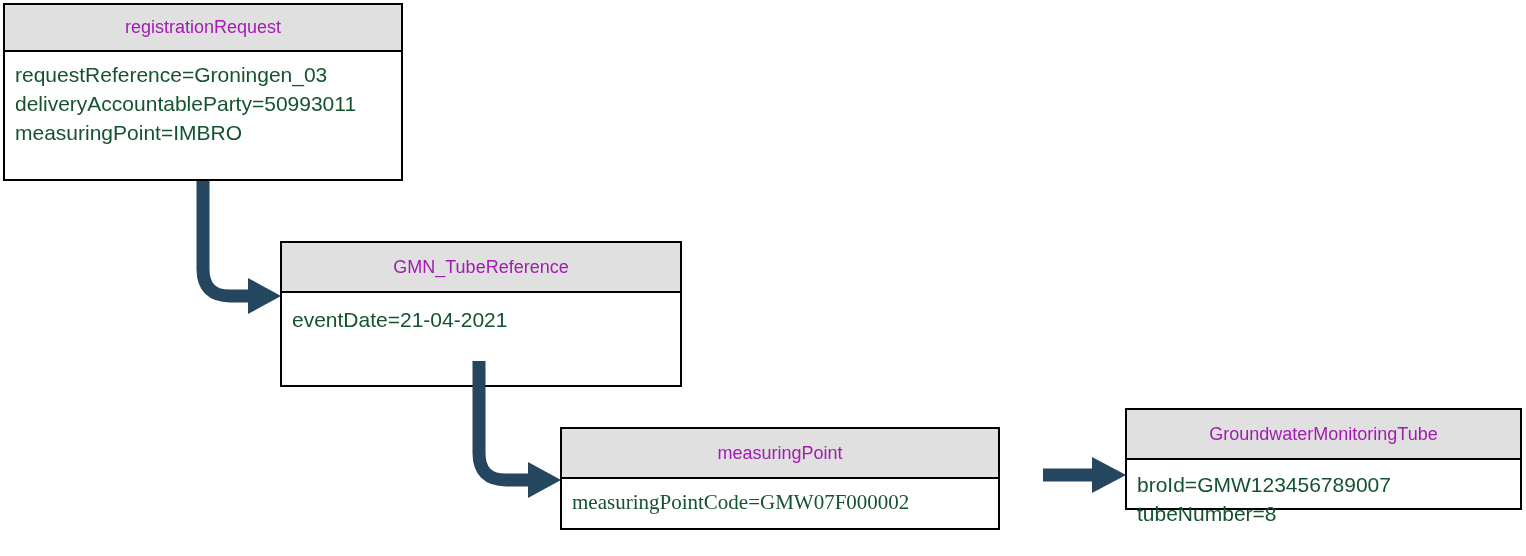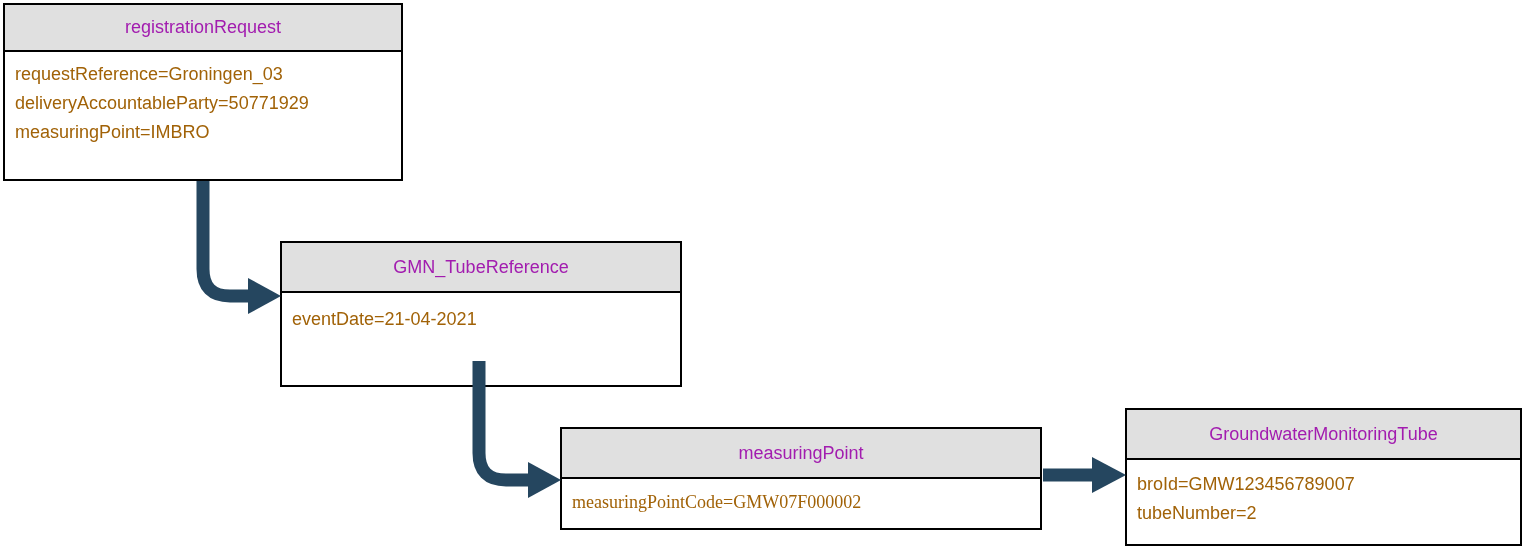--- a/index.html
+++ b/index.html
@@ -32,33 +32,33 @@
     display: flex;
     align-items: center;
     justify-content: center;
     font-size: 18px;
     color: #a21caf;
     white-space: nowrap;
     overflow: hidden;
   }
   .node-body {
     padding: 8px 16px 0 10px;
-    font-size: 18px;
+    font-size: 21px;
     line-height: 29px;
-    color: #a16207;
+    color: #14532d;
     white-space: nowrap;
     overflow: hidden;
   }
   .attr { white-space: nowrap; }
 
   
   #node-registration-request { left: 3px;    top: 3px;   width: 400px; height: 178px; }
   #node-gmn-tube-reference   { left: 280px;  top: 241px; width: 402px; height: 146px; }
-  #node-measuring-point      { left: 560px;  top: 427px; width: 482px; height: 103px; }
-  #node-groundwater-monitoring-tube { left: 1125px; top: 408px; width: 397px; height: 138px; }
+  #node-measuring-point      { left: 560px;  top: 427px; width: 440px; height: 103px; }
+  #node-groundwater-monitoring-tube { left: 1125px; top: 408px; width: 397px; height: 102px; }
 
   #node-gmn-tube-reference .node-header,
   #node-measuring-point .node-header,
   #node-groundwater-monitoring-tube .node-header { height: 50px; }
 
   #node-gmn-tube-reference .node-body { padding-top: 12px; }
   #node-measuring-point .node-body    { padding-top: 9px; font-family: Liberation Serif, serif; }
   #node-groundwater-monitoring-tube .node-body { padding-top: 10px; }
 
   .connectors {
@@ -73,21 +73,21 @@
 </style>
 </head>
 <body>
 
 <div class="canvas">
 
   <div class="node" id="node-registration-request">
     <div class="node-header">registrationRequest</div>
     <div class="node-body">
       <div class="attr">requestReference=Groningen_03</div>
-      <div class="attr">deliveryAccountableParty=50771929</div>
+      <div class="attr">deliveryAccountableParty=50993011</div>
       <div class="attr">measuringPoint=IMBRO</div>
     </div>
   </div>
 
   <div class="node" id="node-gmn-tube-reference">
     <div class="node-header">GMN_TubeReference</div>
     <div class="node-body">
       <div class="attr">eventDate=21-04-2021</div>
     </div>
   </div>
@@ -96,21 +96,21 @@
     <div class="node-header">measuringPoint</div>
     <div class="node-body">
       <div class="attr">measuringPointCode=GMW07F000002</div>
     </div>
   </div>
 
   <div class="node" id="node-groundwater-monitoring-tube">
     <div class="node-header">GroundwaterMonitoringTube</div>
     <div class="node-body">
       <div class="attr">broId=GMW123456789007</div>
-      <div class="attr">tubeNumber=2</div>
+      <div class="attr">tubeNumber=8</div>
     </div>
   </div>
 
   <svg class="connectors" viewBox="0 0 1526 556" xmlns="http://www.w3.org/2000/svg">
     <g>
       <path d="M 203 181 V 269 Q 203 296 230 296 H 248"></path>
       <polygon points="248,278 248,314 281,296"></polygon>
     </g>
     <g>
       <path d="M 479 361 V 453 Q 479 480 506 480 H 528"></path>

